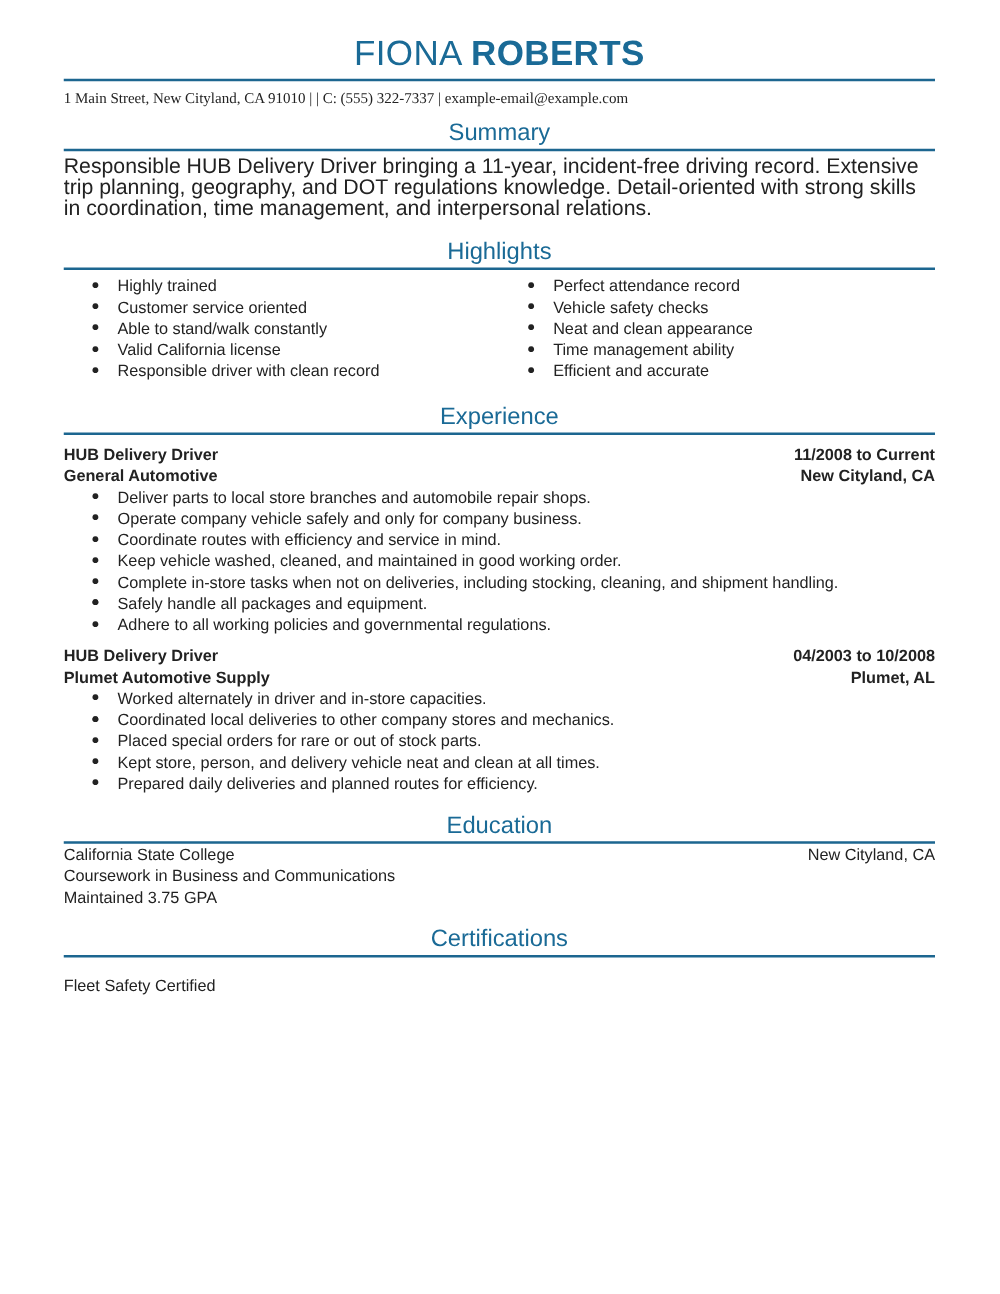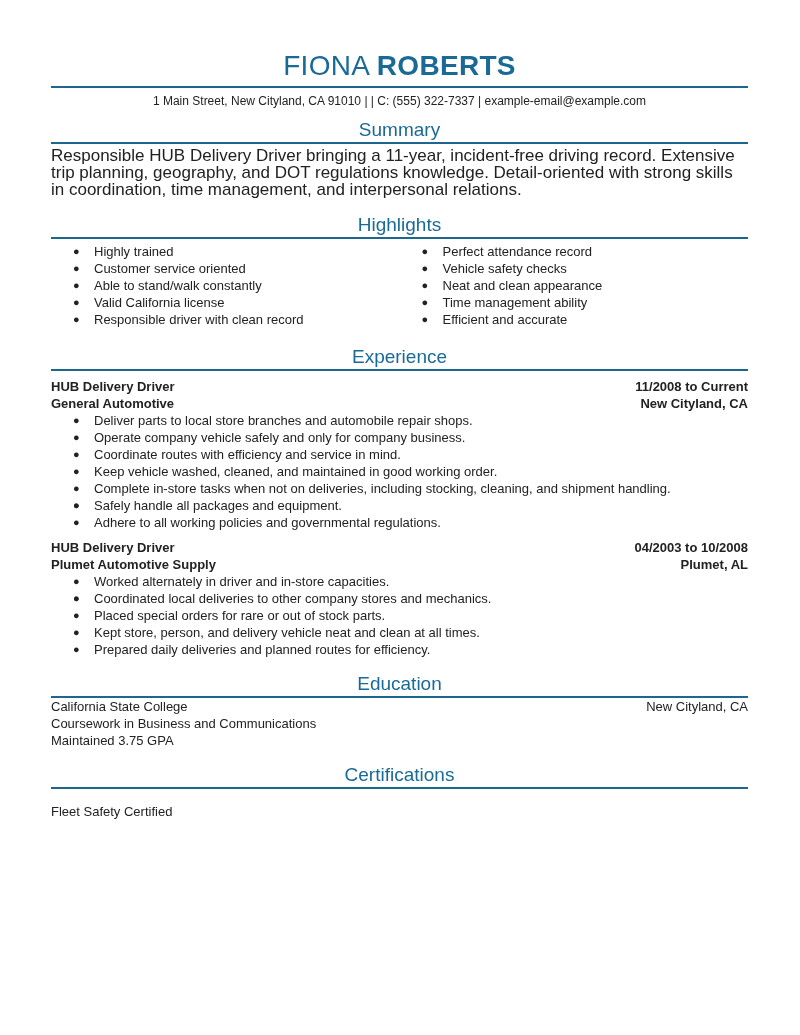--- a/index.html
+++ b/index.html
@@ -4,26 +4,26 @@
   <style>
     html, body { margin: 0; padding: 0; background: #ffffff; }
     body {
       width: 800px; height: 1035px; position: relative; overflow: hidden;
       font-family: "Liberation Sans", sans-serif; color: #222222;
       font-size: 13px;
     }
     .page { position: absolute; left: 51px; top: 0; width: 697px; }
     .name {
       text-align: center; font-size: 28px; color: #1a6a96;
-      margin-top: 49px; height: 34px; line-height: 34px; letter-spacing: 0.3px;
+      margin-top: 26px; height: 34px; line-height: 34px; letter-spacing: 0.3px;
     }
     .name .last { font-weight: bold; }
     .rule { height: 0; border-top: 2px solid #1c6690; }
     .top-rule { margin-top: 3px; }
-    .contact { text-align: center; font-size: 12px; margin-top: 5px; line-height: 16px; }
+    .contact { font-size: 12px; margin-top: 5px; line-height: 16px; font-family: Liberation Serif, serif; }
     .section-title {
       text-align: center; font-size: 19px; font-weight: normal; color: #1a6a96;
       line-height: 24px; height: 24px;
     }
     .summary-text { font-size: 17px; line-height: 17px; margin-top: 3px; }
     .hl-wrap { display: flex; margin-top: 4px; }
     .hl-col { width: 350px; }
     ul { list-style: none; margin: 0; padding: 0; }
     li { position: relative; line-height: 17px; font-size: 13px; }
     .hl-col li { padding-left: 43px; }

